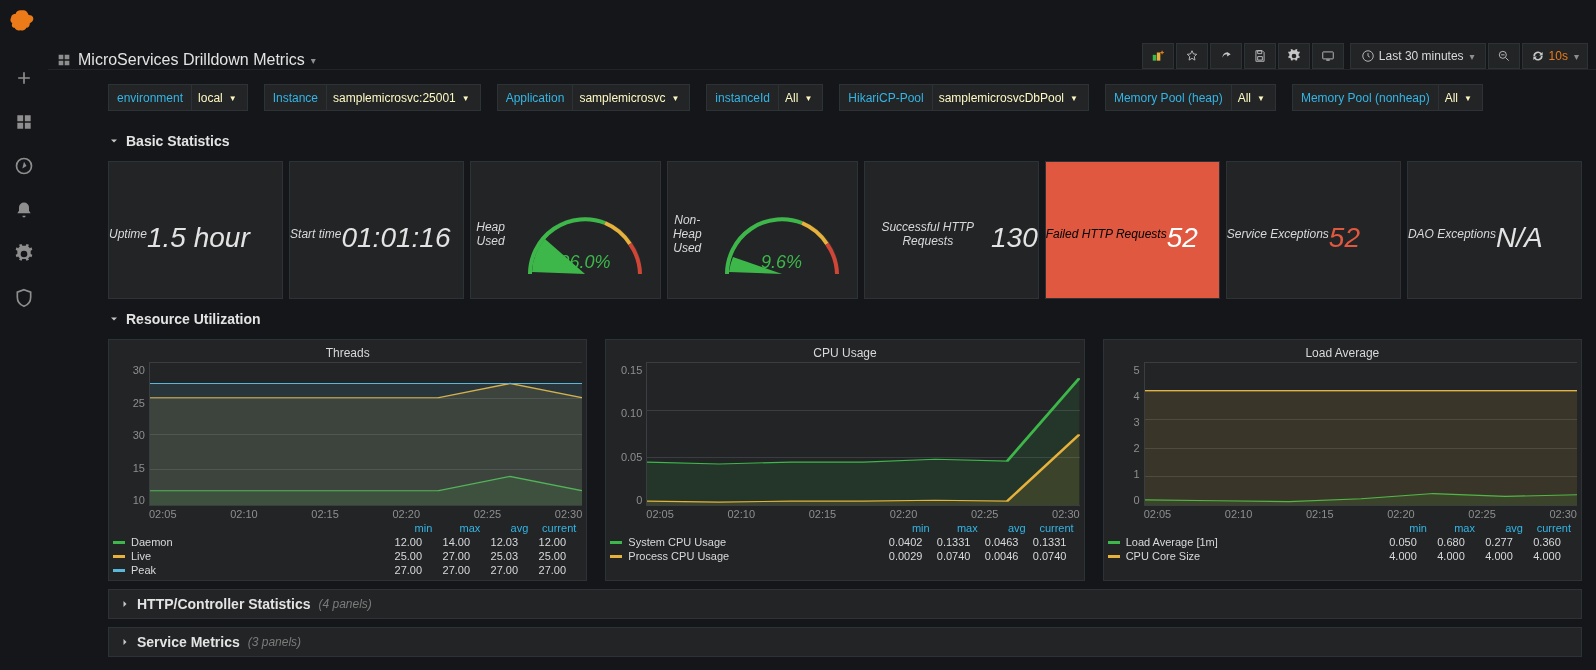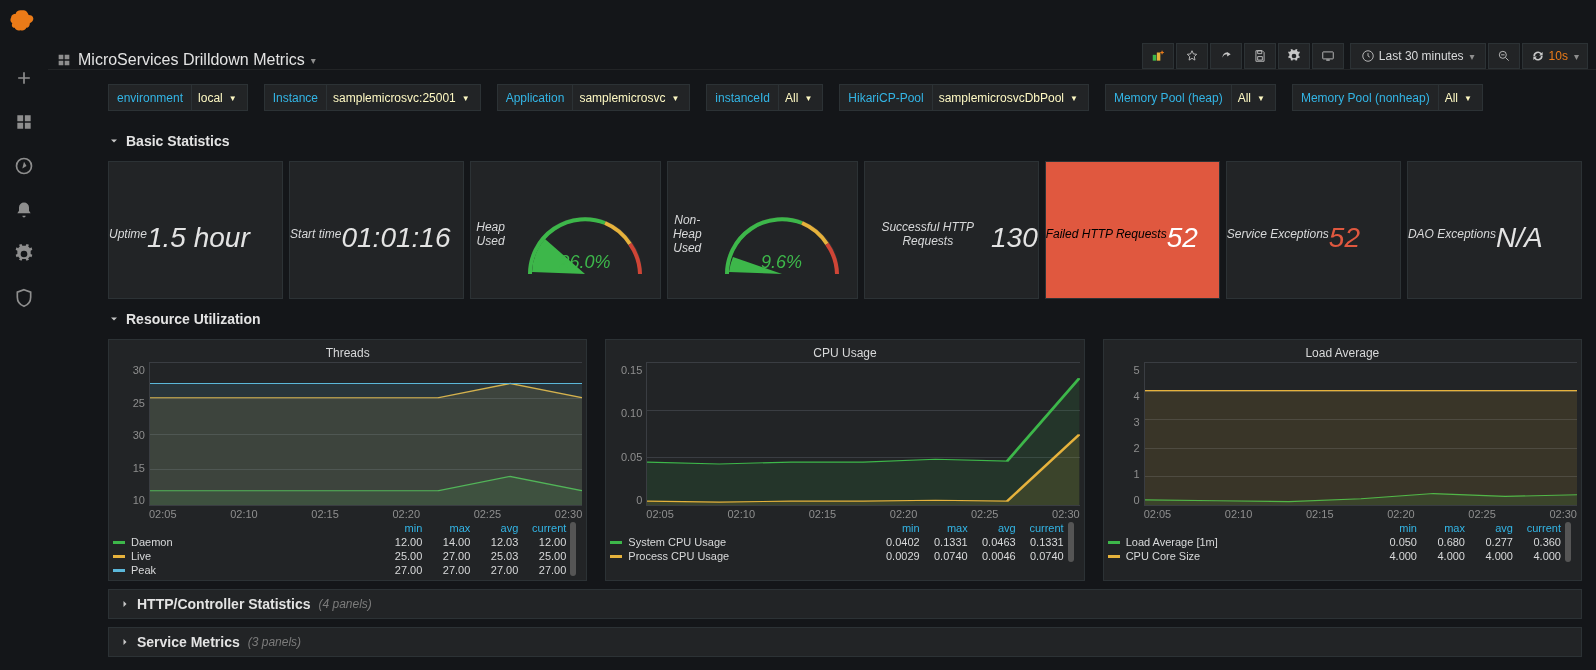--- a/index.html
+++ b/index.html
@@ -42,27 +42,27 @@
 .stat-panel.alert .stat-value { color: #fff; }
 .gauge-wrap { position: relative; width: 160px; height: 90px; margin-top: 8px; display:flex; align-items:flex-end; justify-content:center;}
 .gauge-text { position: absolute; bottom: 6px; left: 50%; transform: translateX(-50%); color: #3db74a; font-size: 18px; font-weight: 500; }
 .charts-row { display: flex; gap: 18px; margin-top: 8px; }
 .chart-panel { flex: 1; background: #222426; border: 1px solid #2c3235; padding: 6px 4px 4px 4px; display:flex; flex-direction:column;}
 .chart-title { color: #d8d9da; font-size: 12px; text-align: center; margin-bottom: 2px; }
 .chart-body { display: flex; height: 160px; }
 .y-axis { width: 36px; display: flex; flex-direction: column; justify-content: space-between; align-items: flex-end; padding: 2px 4px 16px 0; color: #8e8e8e; font-size: 11px;}
 .plot-area { flex: 1; position: relative; border-left: 1px solid #3a3d42; border-bottom: 1px solid #3a3d42; margin-bottom:16px;}
 .x-axis { display: flex; justify-content: space-between; color: #8e8e8e; font-size: 11px; margin-left: 36px; margin-top: -14px; }
-.legend-table { display: flex; margin-top: 2px; padding-right:6px;}
+.legend-table { display: flex; margin-top: 2px; padding-right:6px;flex-direction:column;}
 .legend-rows { flex: 1; display:flex; flex-direction:column; gap: 2px;}
 .legend-row { display: flex; align-items: center; }
 .legend-swatch { width: 12px; height: 3px; margin-right: 6px; }
 .legend-name { color: #d8d9da; font-size: 11px; flex: 1; }
 .legend-nums { display: flex; }
-.num-col { width: 48px; text-align: right; color: #d8d9da; font-size: 11px; }
+.num-col { width: 48px; text-align: center; color: #d8d9da; font-size: 11px; }
 .legend-header { display: flex; margin-left: auto; }
 .legend-header .hcol { width: 48px; text-align: right; color: #33b5e5; font-size: 11px; cursor: pointer;}
 .legend-scroll { width: 6px; background: #555; border-radius:3px; margin-left:4px;}
 .section-collapsed { background: #222426; border: 1px solid #2c3235; padding: 6px 10px; margin-top:8px; display:flex; align-items:center; cursor:pointer;}
 .hline { position:absolute; left:0; right:0; height:1px; background:#3a3d42;}
 </style>
 </head>
 <body>
 
 <div class="layout">

